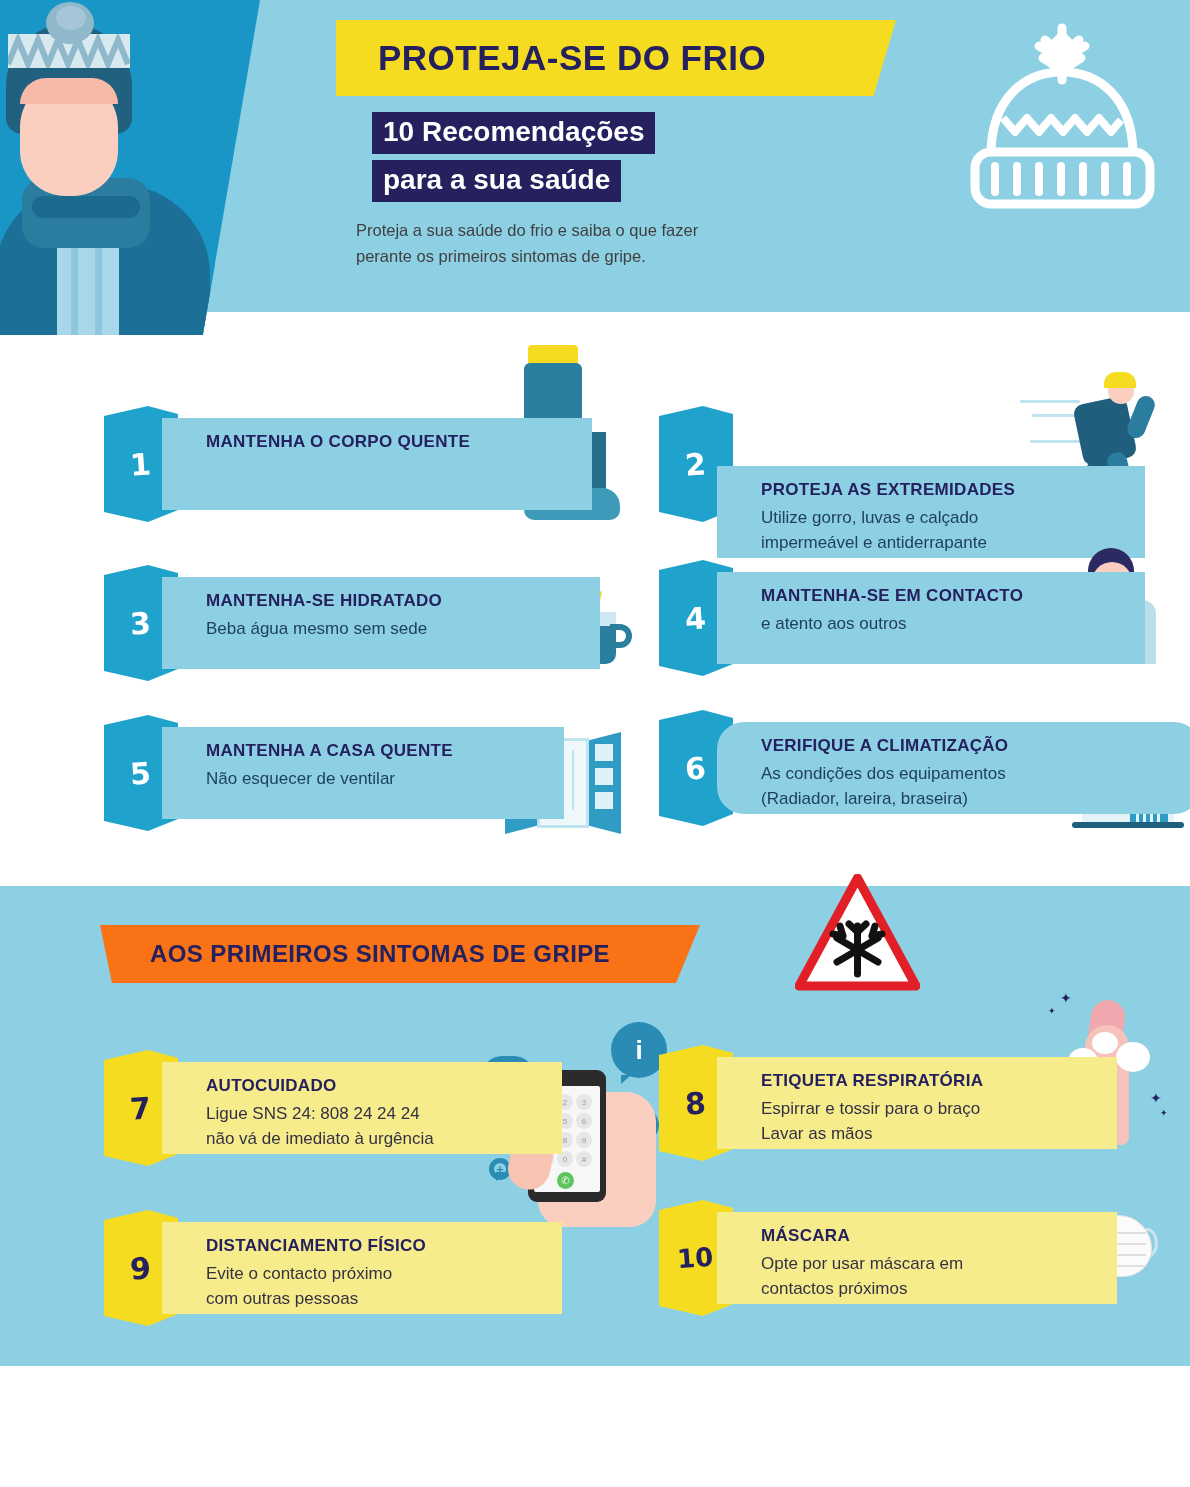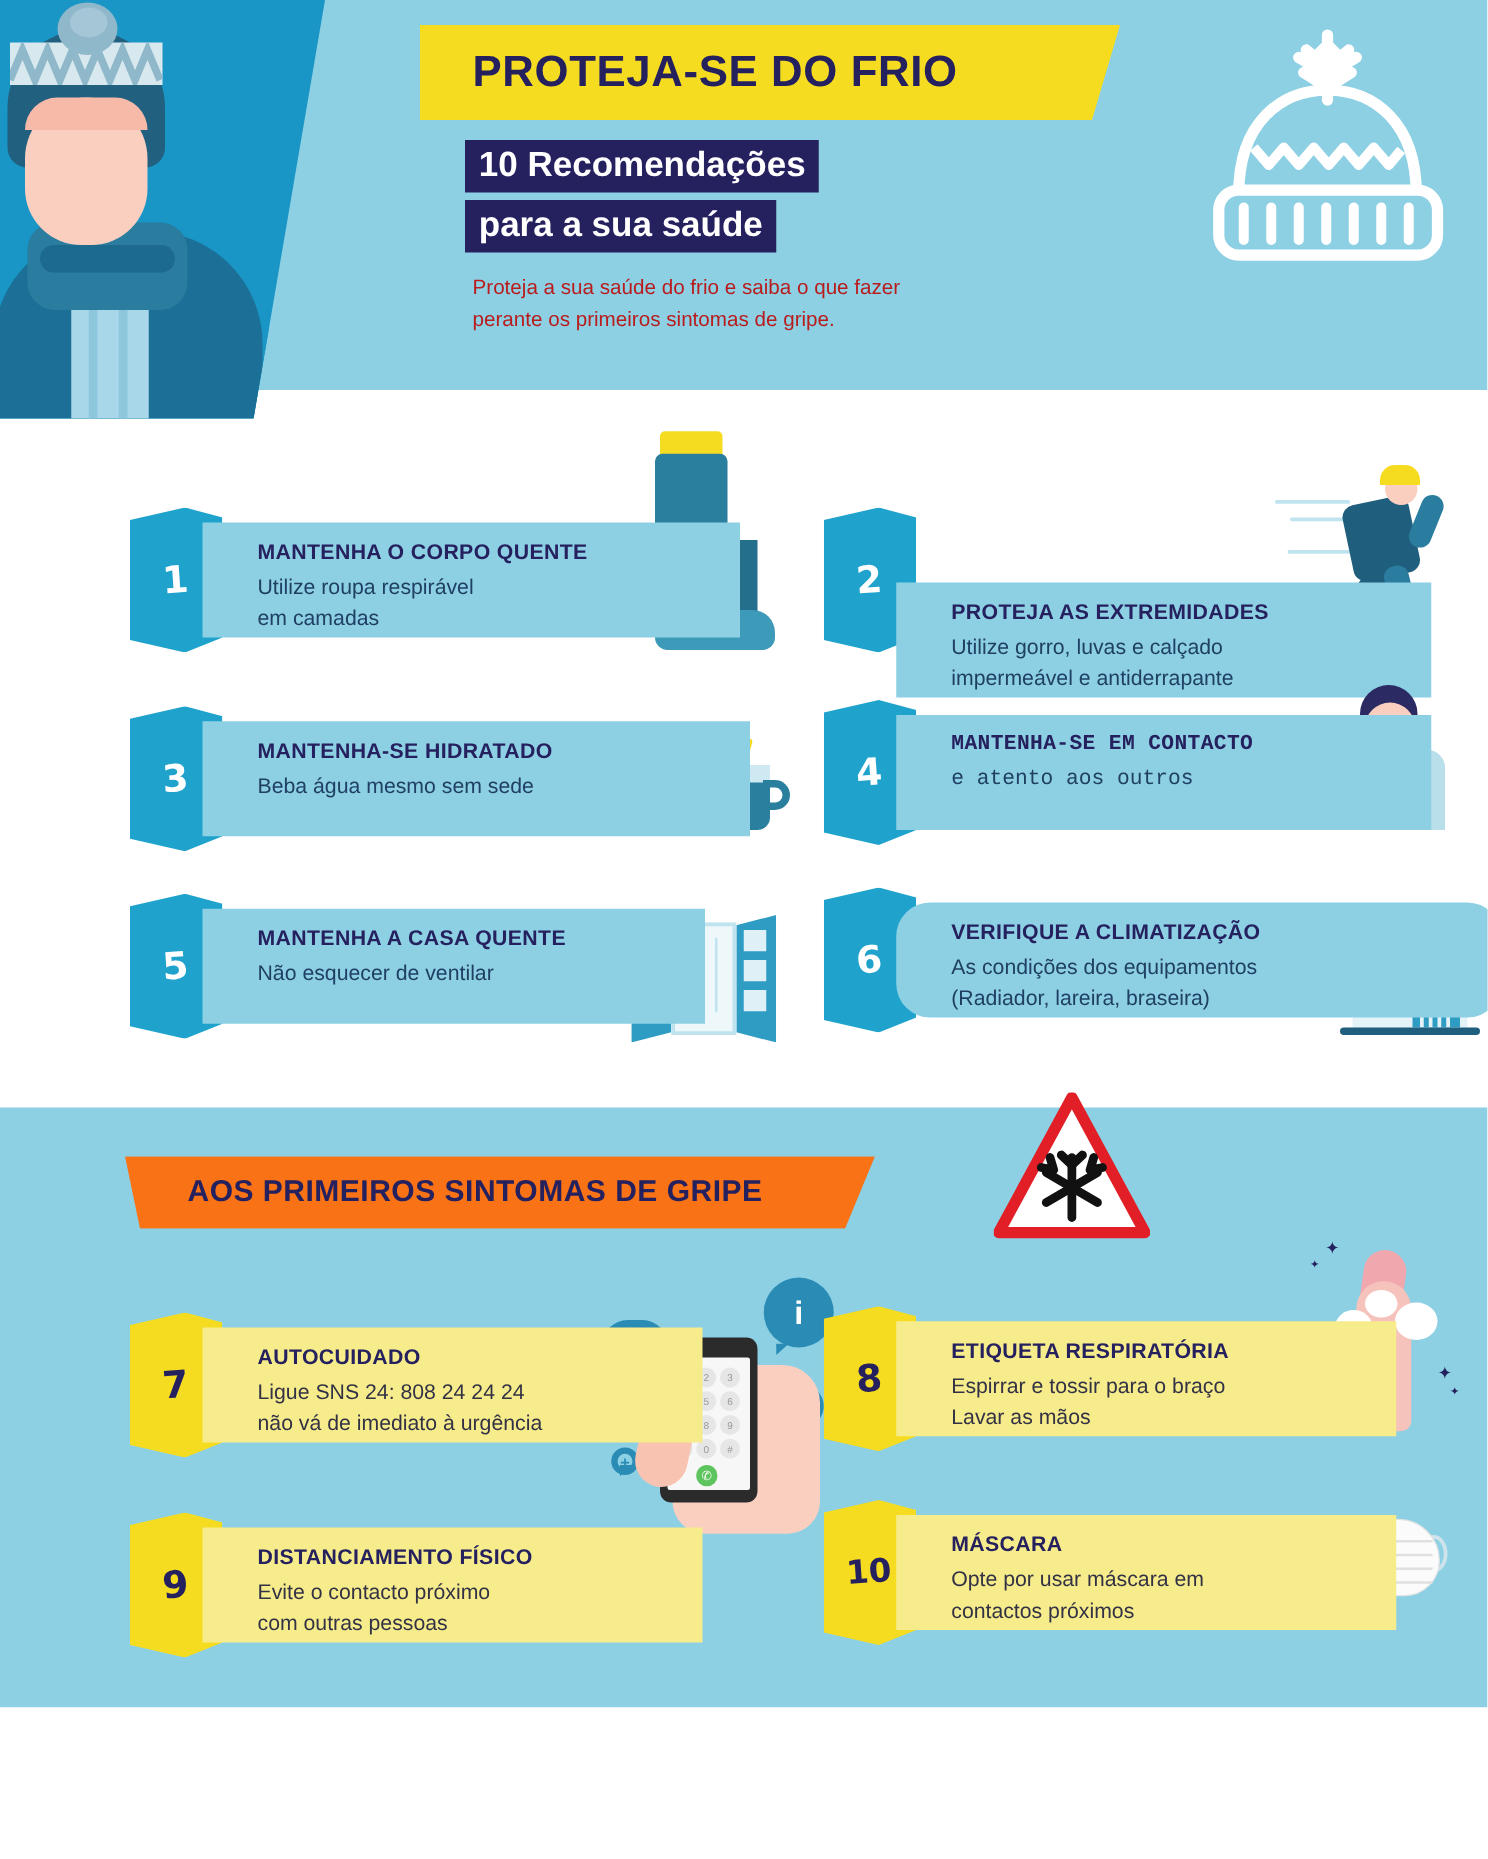--- a/index.html
+++ b/index.html
@@ -89,22 +89,22 @@
   }
   .subtitle-l1, .subtitle-l2{
     position:absolute; background:#25205e; color:#ffffff;
     font-size:28px; font-weight:bold; padding:4px 11px 6px 11px;
     white-space:nowrap;
   }
   .subtitle-l1{ left:372px; top:112px; }
   .subtitle-l2{ left:372px; top:160px; }
   .subtitle-l1 b{ font-weight:bold; }
   .lead {
-    position:absolute; left:378px; top:218px; width:500px;
-    color:#b91c1c; font-size:16.5px; line-height:1.55;
+    position:absolute; left:356px; top:218px; width:500px;
+    color:#404040; font-size:16.5px; line-height:1.55;
   }
 
   
   .frio-icon{
     position:absolute; left:955px; top:20px; width:215px; height:250px;
   }
   .frio-label{
     position:absolute; left:955px; top:212px; width:215px;
     text-align:center; color:#ffffff; font-size:38px; font-weight:bold;
     letter-spacing:1px;
@@ -316,24 +316,20 @@
       <div class="boot-r"></div>
       <div class="boot-sole"></div>
   </div>
 
   <div class="card" style="left:104px; top:418px; width:470px;">
     <div class="tab">
       <span class="num">1</span>
     </div>
     <div class="body wide">
       <h3>MANTENHA O CORPO QUENTE</h3>
-      <p>
-        <span>Utilize roupa respirável</span><br>
-        <span>em camadas</span>
-      </p>
     </div>
   </div>
 
   <div class="ill">
     <div class="speedline" style="left:1020px; top:400px; width:60px;"></div>
     <div class="speedline" style="left:1032px; top:414px; width:70px;"></div>
     <div class="speedline" style="left:1030px; top:440px; width:56px;"></div>
     <div class="run-torso"></div>
       <div class="run-arm"></div>
     <div class="run-leg1"></div>
@@ -387,21 +383,21 @@
       <div class="e-head2"></div>
       <div class="e-body2"></div>
     <div class="e-glass" style="left:1060px;"></div>
     <div class="e-glass" style="left:1081px;"></div>
   </div>
 
   <div class="card" style="left:659px; top:572px; width:470px;">
     <div class="tab">
       <span class="num">4</span>
     </div>
-    <div class="body" style="width:428px;font-family:Liberation Mono, monospace;">
+    <div class="body" style="width:428px;">
       <h3>MANTENHA-SE EM CONTACTO</h3>
       <p>e atento aos outros</p>
     </div>
   </div>
 
   <div class="ill">
     <div class="win-center"></div>
     <div class="air" style="left:552px; top:750px; height:60px;"></div>
     <div class="air" style="left:562px; top:746px; height:66px;"></div>
     <div class="air" style="left:572px; top:750px; height:60px;"></div>

